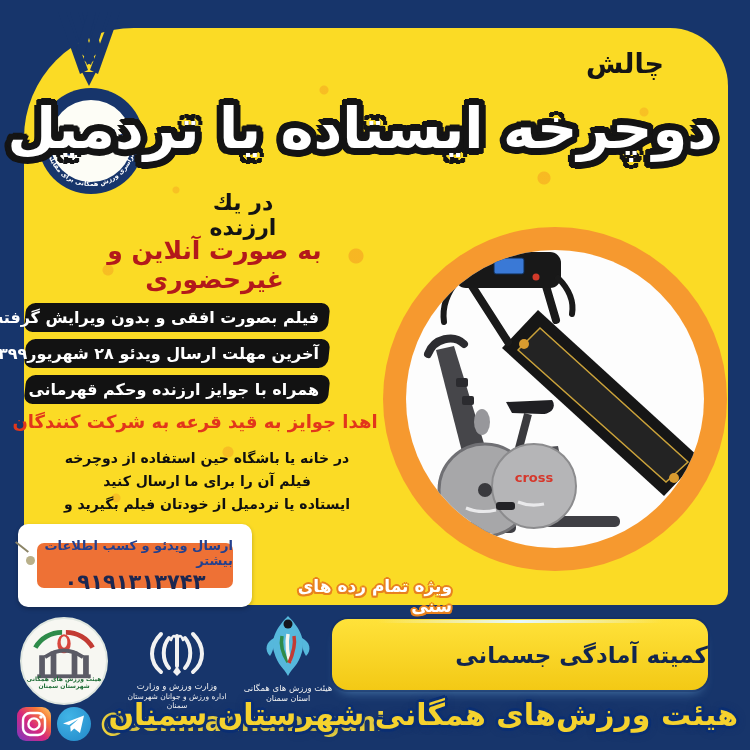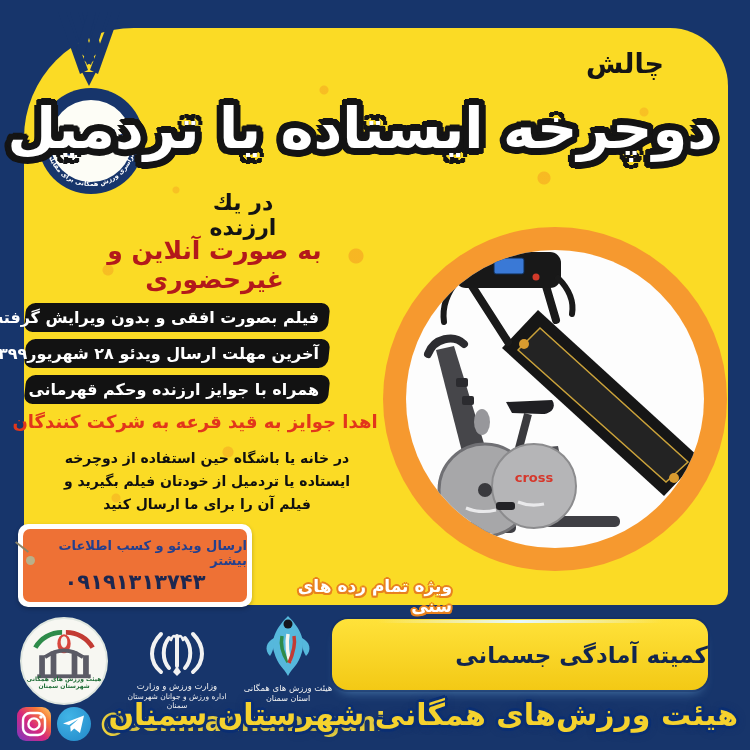--- a/index.html
+++ b/index.html
@@ -56,21 +56,21 @@
   .pill span { display:block; transform:skewX(6deg); direction:rtl; text-align:center;
                color:#fff; font-size:16px; font-weight:bold; white-space:nowrap; }
 
   .prize-note { position:absolute; left:12px; top:411px; width:366px; text-align:center; direction:rtl;
                 font-size:18px; font-weight:bold; color:#E2361B; }
   .instructions { position:absolute; left:12px; top:447px; width:390px; text-align:center; direction:rtl;
                   font-size:14px; font-weight:bold; color:#101010; line-height:23px; }
 
   
   .contact { position:absolute; left:18px; top:524px; width:234px; height:83px;
-             background:#fff; border-radius:10px; padding:5px; box-shadow:0 2px 4px rgba(0,0,0,.25); }
+             background:#fff; border-radius:10px; padding:19px; box-shadow:0 2px 4px rgba(0,0,0,.25); }
   .contact-inner { width:100%; height:100%; background:#EE7135; border-radius:7px;
                    display:flex; flex-direction:column; align-items:center; justify-content:center; }
   .contact-label { font-size:13px; font-weight:bold; color:#24408e; direction:rtl; }
   .contact-phone { font-size:21px; font-weight:bold; color:#1c2750; direction:ltr; margin-top:2px;text-align:right; }
   .pin-dot { position:absolute; left:26px; top:556px; width:9px; height:9px; border-radius:50%;
              background:#b9b08a; }
   .pin-dot::before { content:""; position:absolute; left:-12px; top:-10px; width:16px; height:2px;
                      background:#8b8466; transform:rotate(38deg); }
 
   .age-note { position:absolute; left:252px; top:576px; width:200px; text-align:right; direction:rtl;
@@ -162,22 +162,22 @@
       </div>
     <div class="pill">
       <span>همراه با جوایز ارزنده وحکم قهرمانی</span>
       </div>
   </div>
 
   <div class="prize-note">اهدا جوایز به قید قرعه به شرکت کنندگان</div>
 
   <div class="instructions">
     <div>در خانه یا باشگاه حین استفاده از دوچرخه</div>
+    <div>فیلم آن را برای ما ارسال کنید</div>
     <div>ایستاده یا تردمیل از خودتان فیلم بگیرید و</div>
-    <div>فیلم آن را برای ما ارسال کنید</div>
   </div>
 
   <div class="equip-ring">
     <div class="equip-white">
       <svg viewBox="0 0 298 298">
 
         <g>
           <polygon points="96,98 132,60 294,208 258,246" fill="#161616"></polygon>
           <polygon points="112,100 134,78 282,212 260,232" fill="#232323" stroke="#caa23a" stroke-width="1.5"></polygon>
           <circle cx="118" cy="94" r="5" fill="#d89b2f"></circle>

